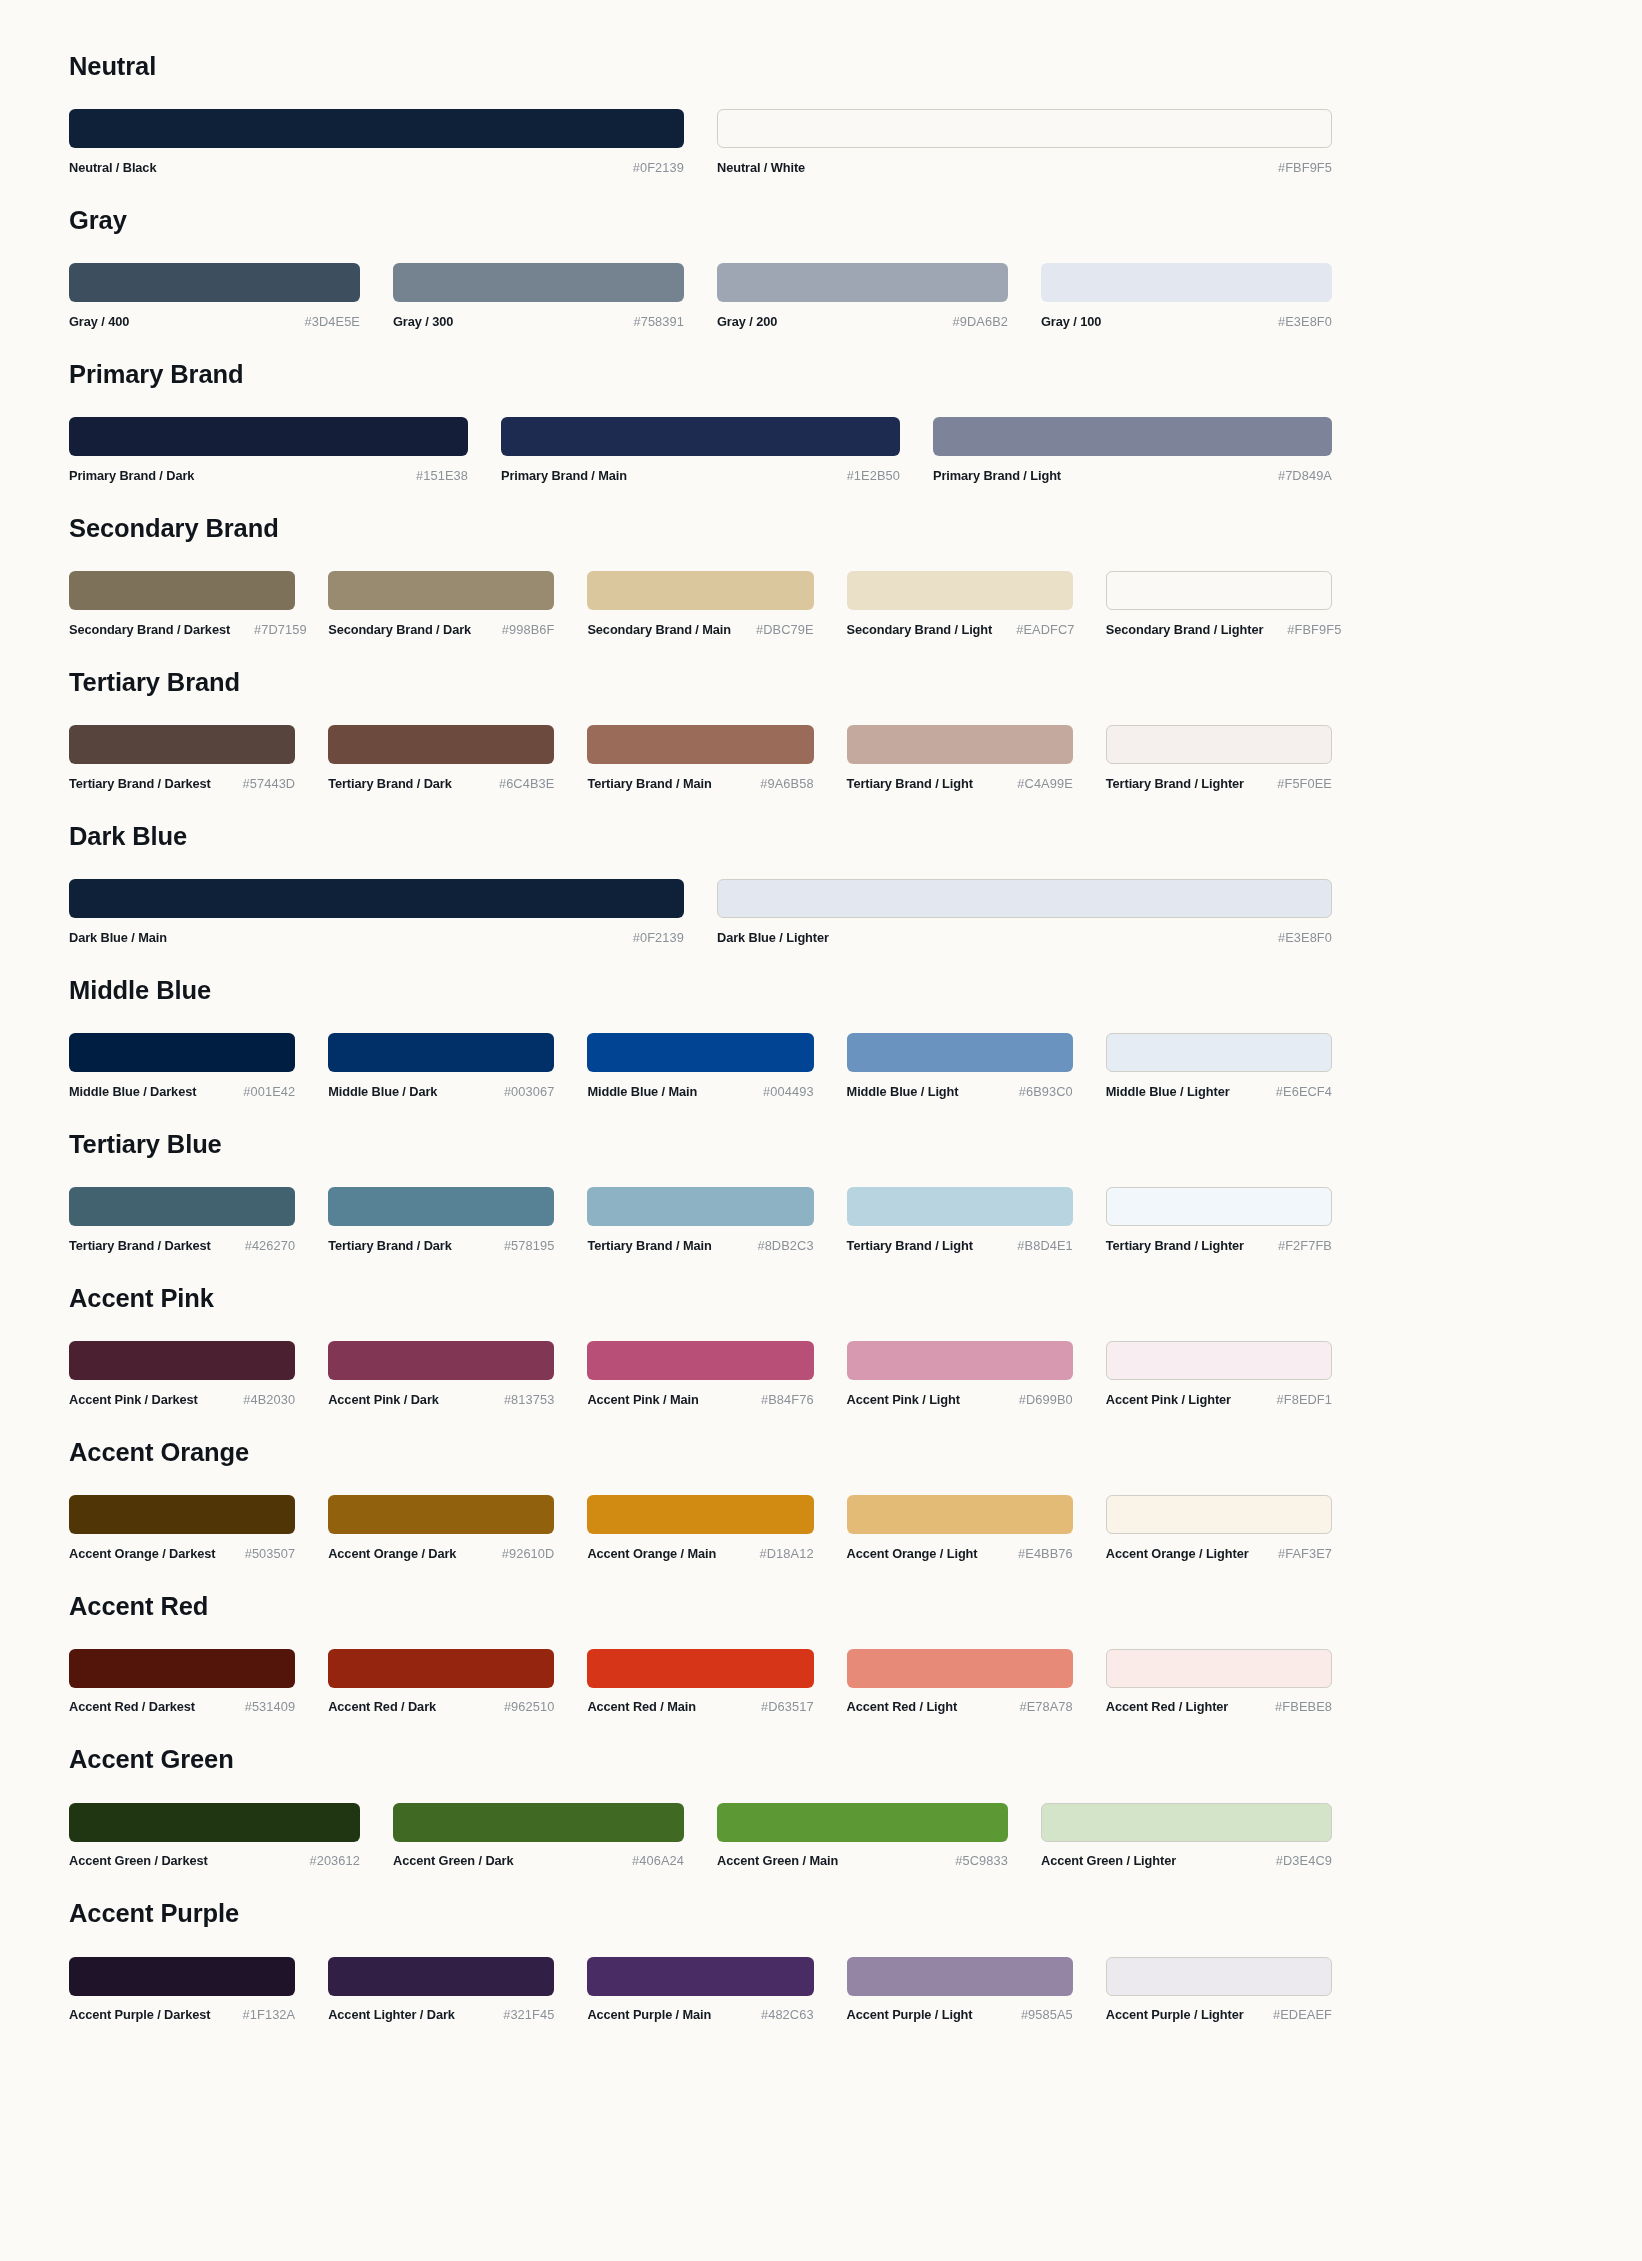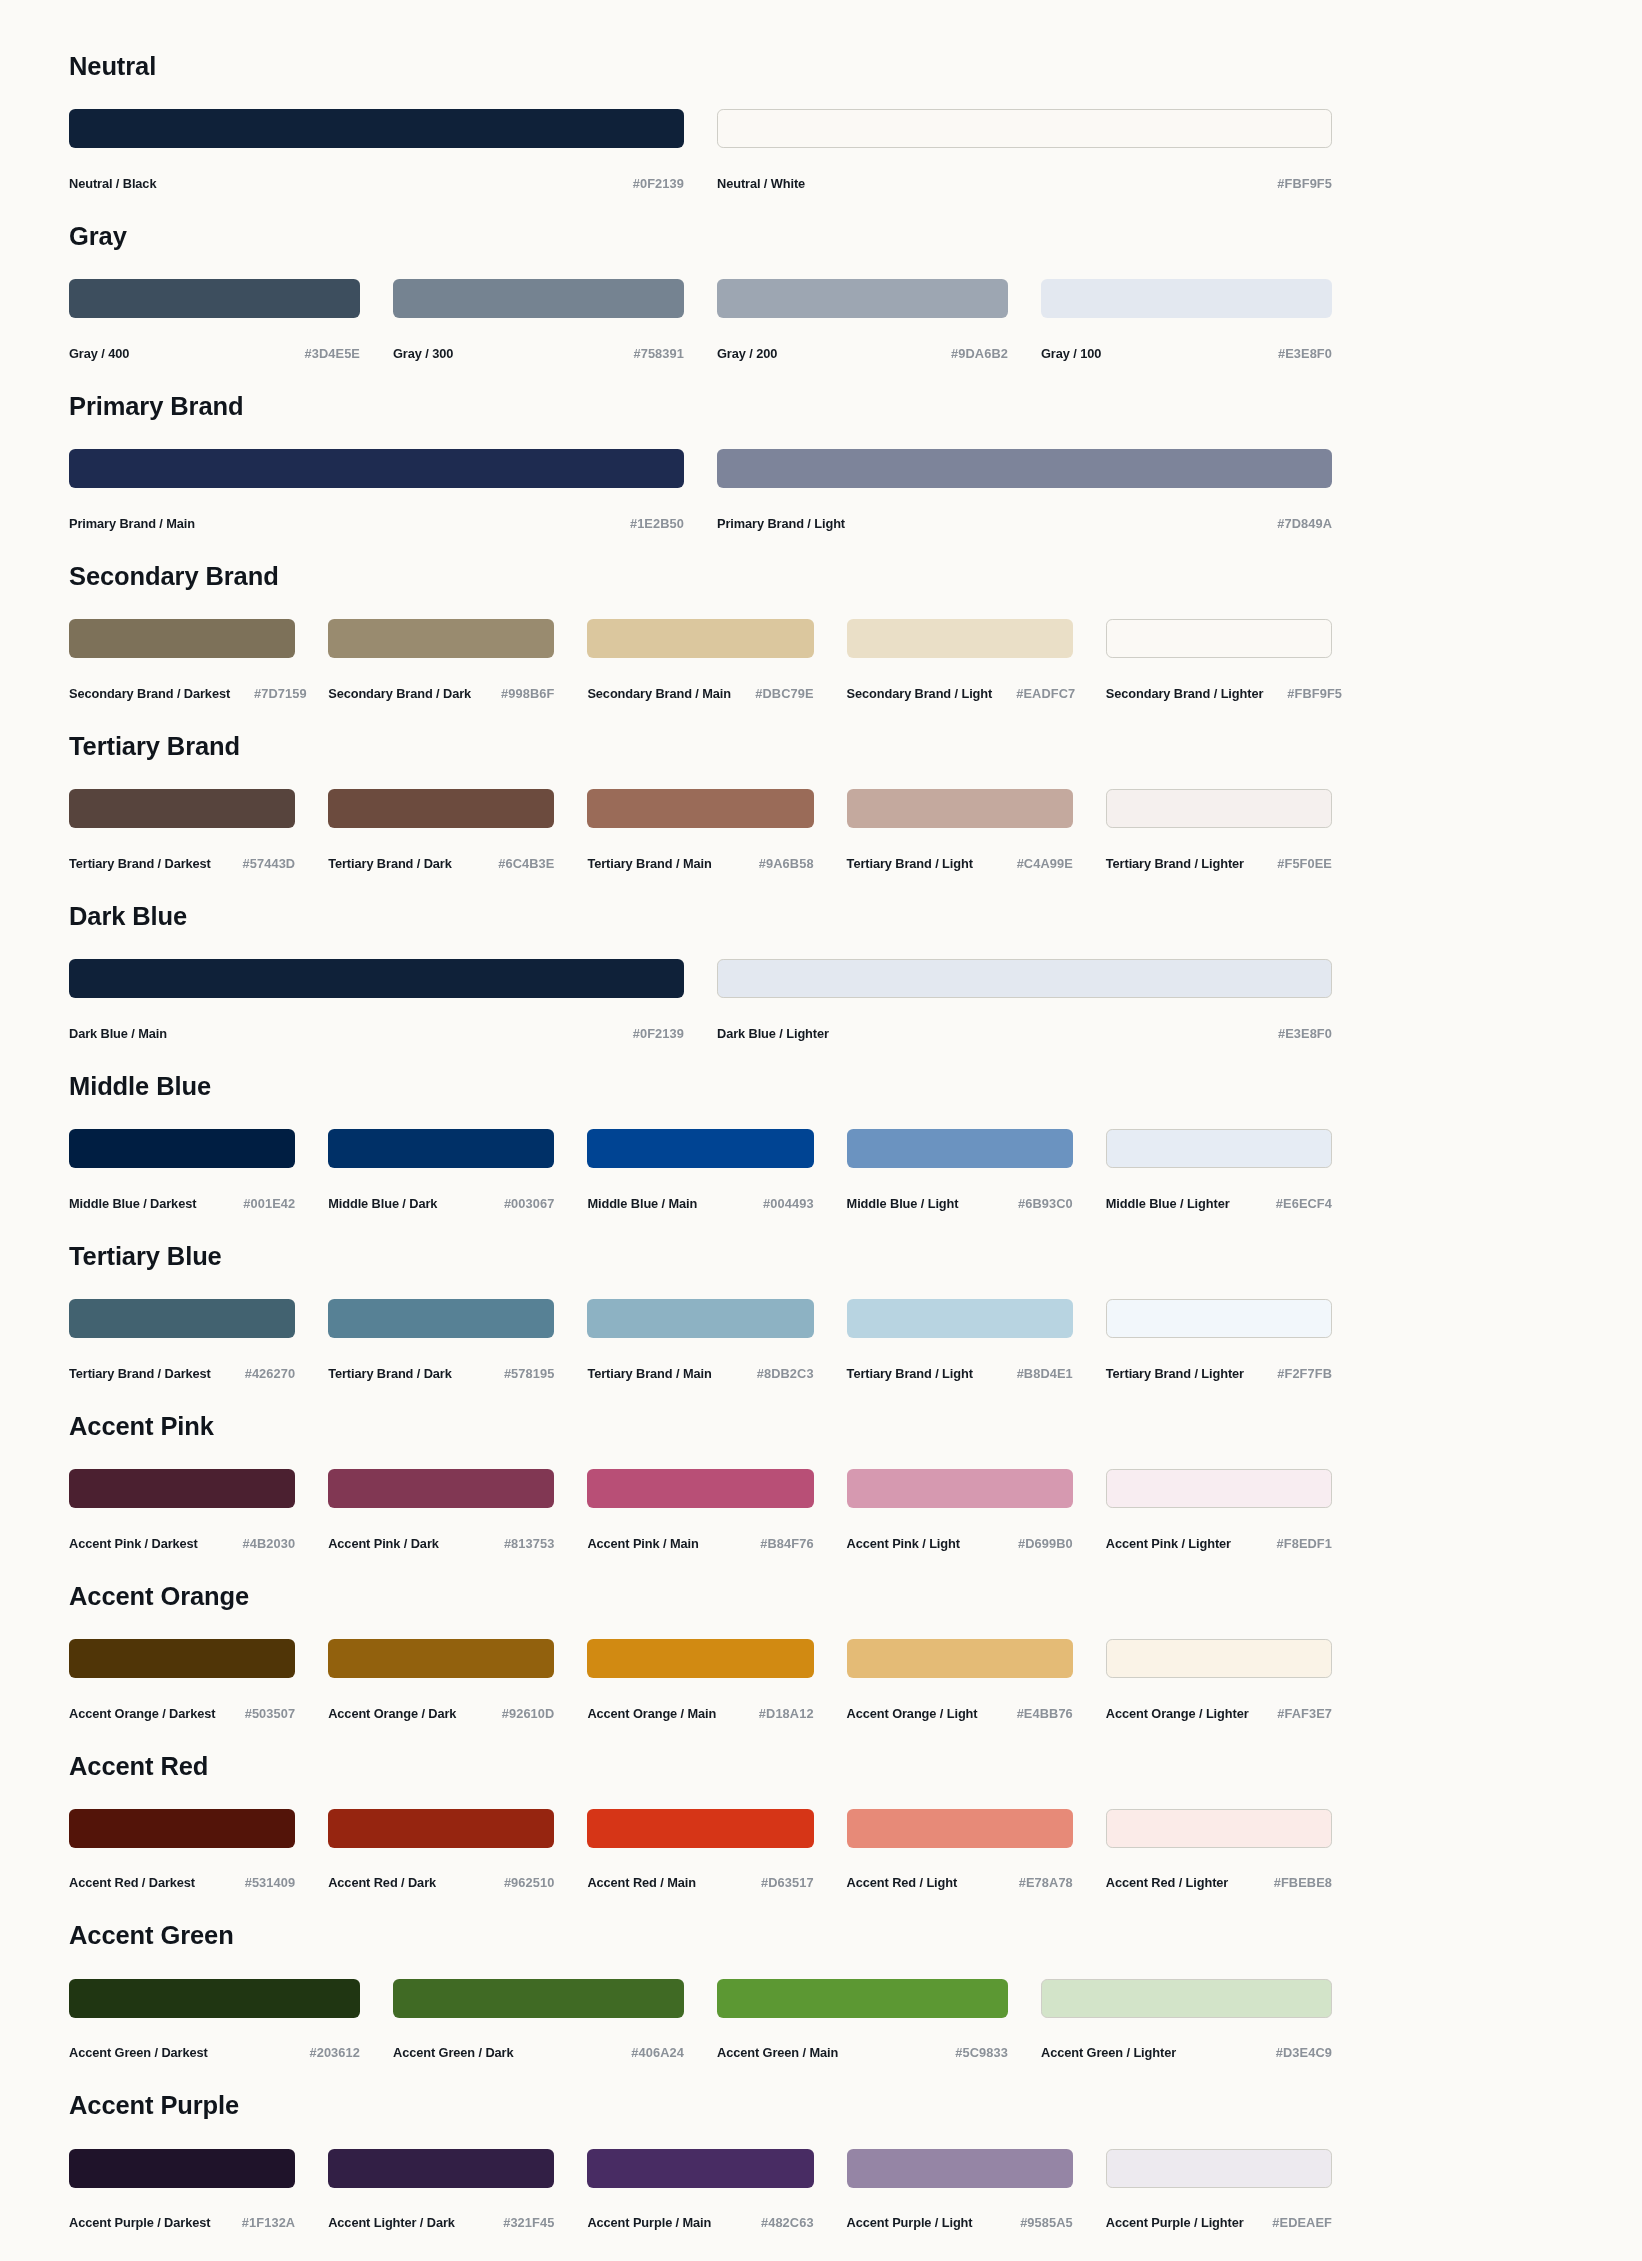--- a/index.html
+++ b/index.html
@@ -62,25 +62,24 @@
   }
   .swatch-label {
     font-size: 12.8px;
     font-weight: bold;
     color: #141A22;
     white-space: nowrap;
     letter-spacing: -0.1px;
   }
   .swatch-hex {
     font-size: 12.8px;
-    font-weight: bold;
+    font-weight: normal;
     color: #8B9199;
     white-space: nowrap;
     letter-spacing: 0.1px;
-    margin-top: 16px;
   }
   
   .section + .section .section-heading { margin-top: 0; }
 </style>
 </head>
 <body>
 
 <div class="page">
   <div id="sections-root">
       <div class="section">
@@ -132,20 +131,27 @@
               <span class="swatch-label">Gray / 100</span>
               <span class="swatch-hex">#E3E8F0</span>
             </div>
           </div>
         </div>
       </div>
       <div class="section">
         <h2 class="section-heading">Primary Brand</h2>
         <div class="swatch-row">
           <div class="swatch-cell" style="flex: 1 1 0px;">
+            <div class="swatch-chip" style="background-color: rgb(21, 30, 56);"></div>
+            <div class="swatch-meta">
+              <span class="swatch-label">Primary Brand / Dark</span>
+              <span class="swatch-hex">#151E38</span>
+            </div>
+          </div>
+          <div class="swatch-cell" style="flex: 1 1 0px;">
             <div class="swatch-chip" style="background-color: rgb(30, 43, 80);"></div>
             <div class="swatch-meta">
               <span class="swatch-label">Primary Brand / Main</span>
               <span class="swatch-hex">#1E2B50</span>
             </div>
           </div>
           <div class="swatch-cell" style="flex: 1 1 0px;">
             <div class="swatch-chip" style="background-color: rgb(125, 132, 154);"></div>
             <div class="swatch-meta">
               <span class="swatch-label">Primary Brand / Light</span>

